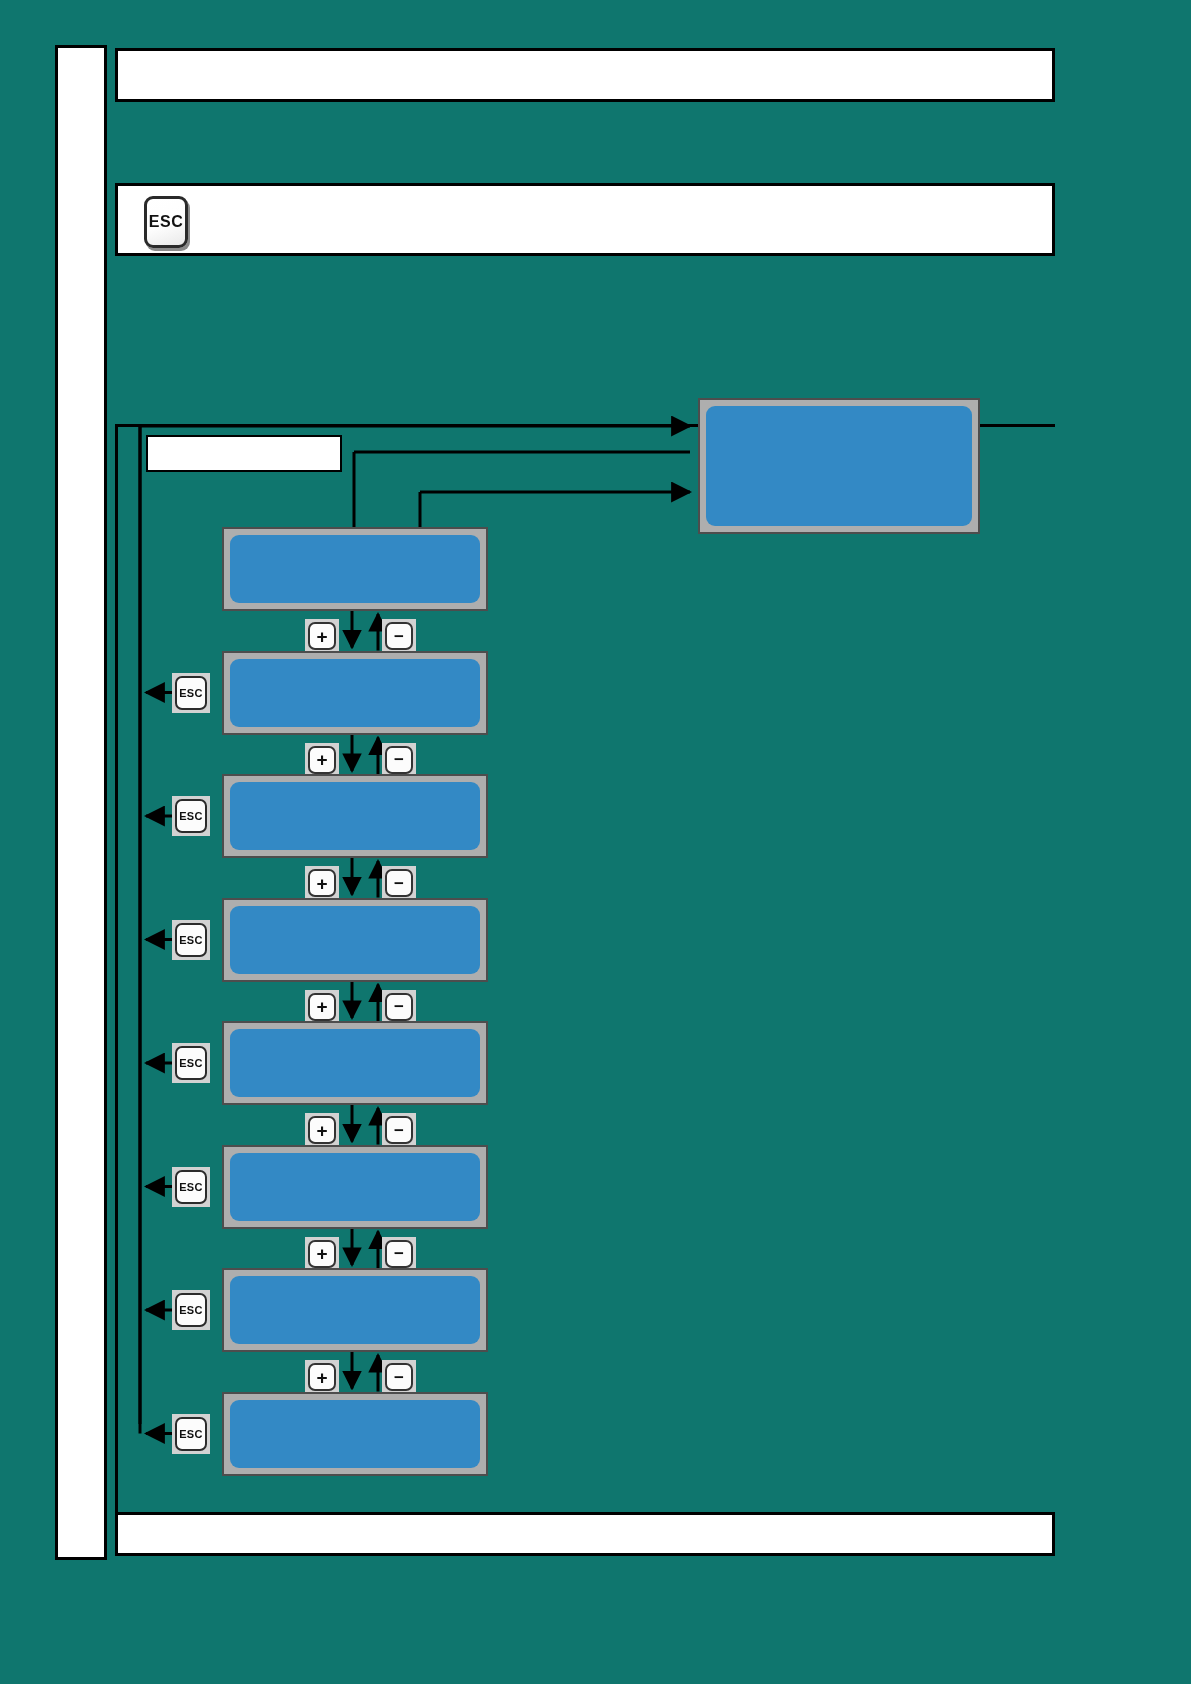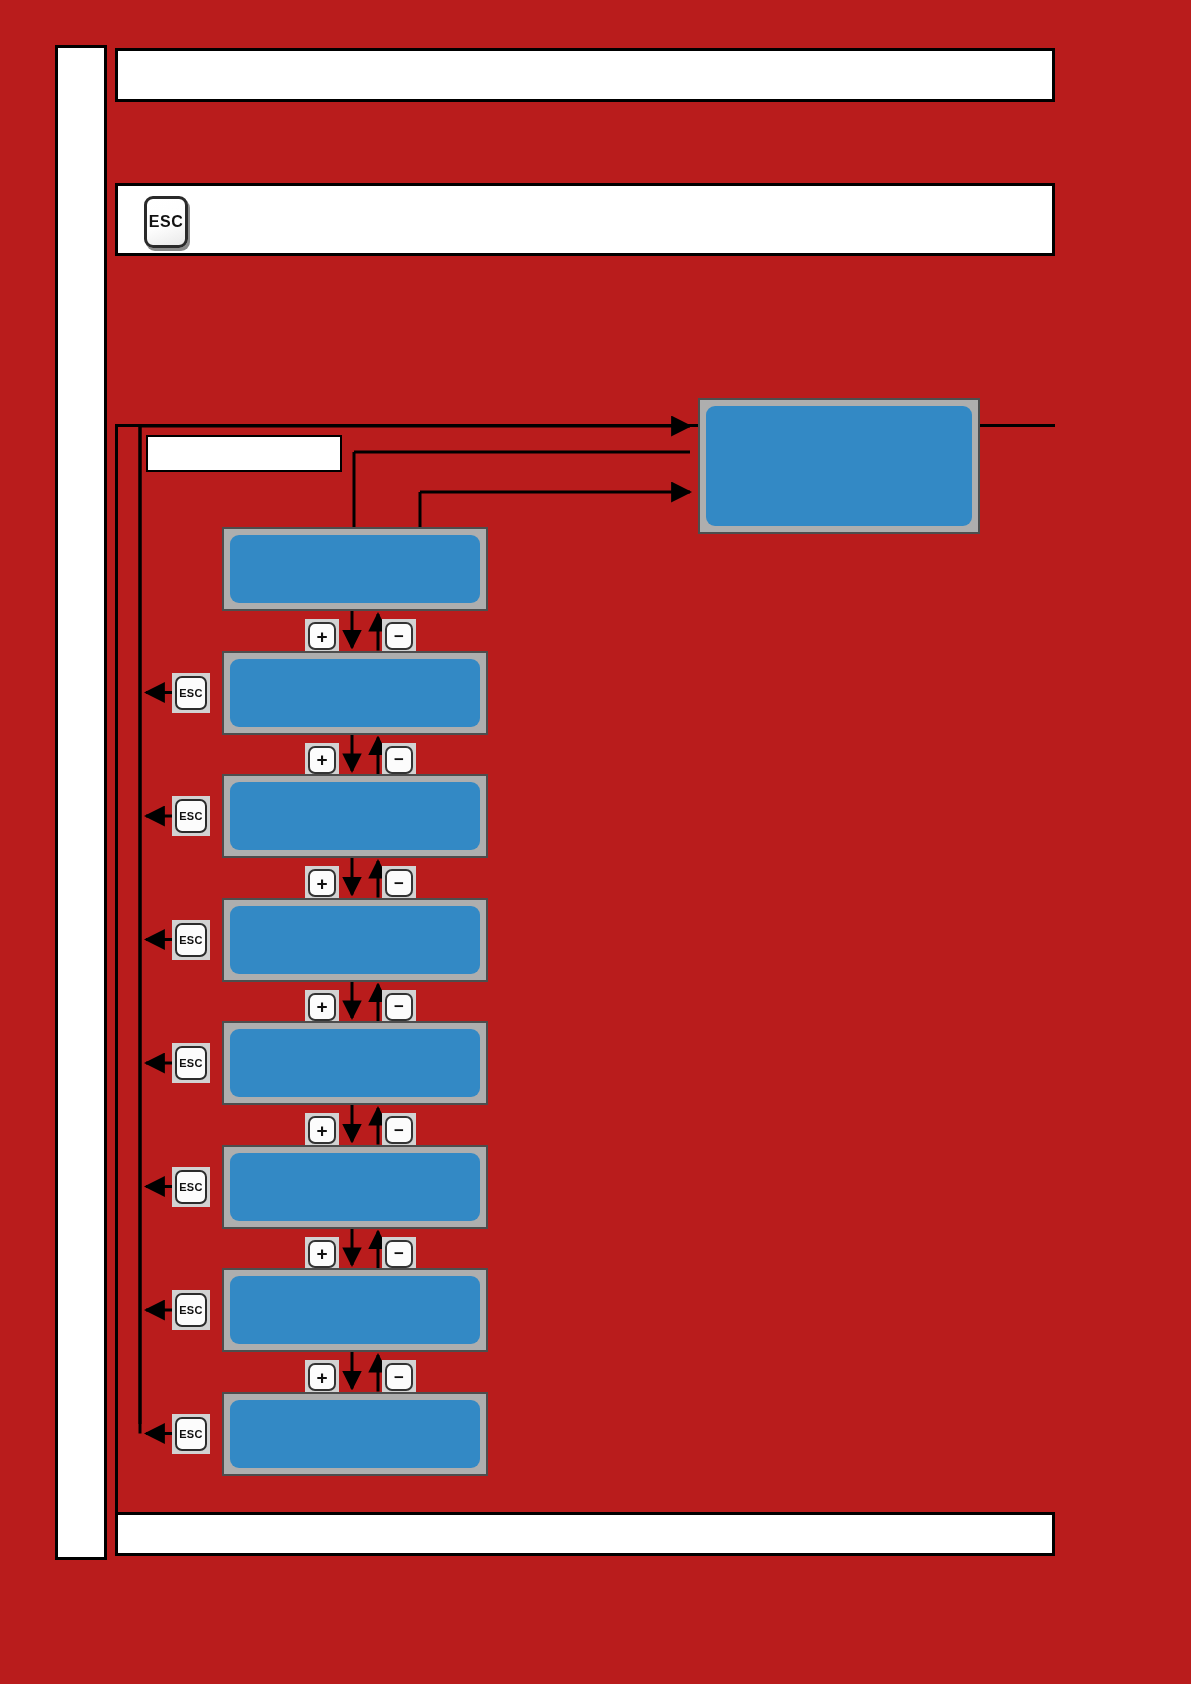--- a/index.html
+++ b/index.html
@@ -10,21 +10,21 @@
   }
   body {
     font-family: "Liberation Sans", sans-serif;
   }
 
   
   #page {
     position: relative;
     width: 1191px;
     height: 1684px;
-    background: #b91c1c;
+    background: #0f766e;
     overflow: hidden;
     text-align: center;
   }
 
   
   .frame-left-col {
     position: absolute;
     left: 55px;
     top: 45px;
     width: 52px;

